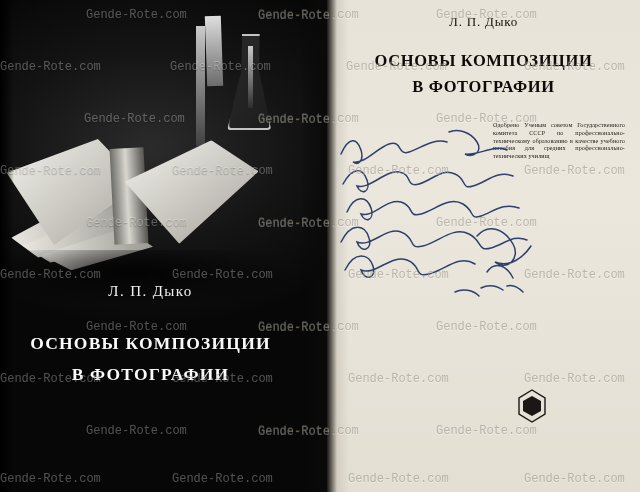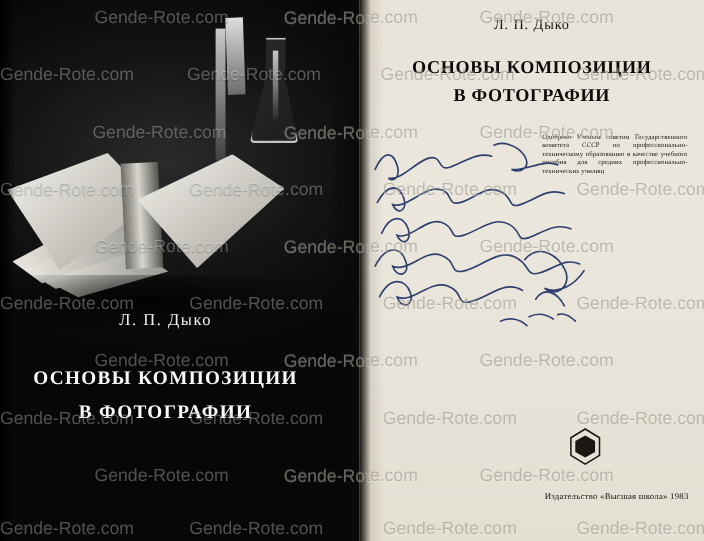--- a/index.html
+++ b/index.html
@@ -202,22 +202,22 @@
   }
   .ink svg { display: block; }
 
   
   .wm-layer {
     position: absolute; left: 0; top: 0; width: 640px; height: 492px;
     pointer-events: none;
   }
   .wm {
     position: absolute;
-    font-family: Liberation Sans, sans-serif;
-    font-size: 16px;
+    font-family: Liberation Mono, monospace;
+    font-size: 12px;
     white-space: nowrap;
     color: rgba(255,255,255,0.38);
     text-shadow: 0 1px 1px rgba(0,0,0,0.25);
   }
   .wm.dark {
     color: rgba(255,255,255,0.30);
   }
   .wm.light {
     color: rgba(120,112,96,0.42);
     text-shadow: 0 1px 0 rgba(255,255,255,0.35);
@@ -281,21 +281,20 @@
       </svg>
     </div>
 
     <div class="tp-logo">
       <svg width="30" height="36" viewBox="0 0 30 36">
         <polygon points="15,2 28,10 28,26 15,34 2,26 2,10" fill="none" stroke="#1a1714" stroke-width="1.4"></polygon>
         <polygon points="15,8 24,13 24,23 15,28 6,23 6,13" fill="#1a1714"></polygon>
       </svg>
     </div>
 
-    <div class="tp-publisher">Издательство «Высшая школа» 1983</div>
   </div>
 
   <div class="wm-layer">
       <div class="wm dark" style="left: 86px; top: 8px;">Gende-Rote.com</div>
       <div class="wm light" style="left: 258px; top: 8px;">Gende-Rote.com</div>
       <div class="wm light" style="left: 436px; top: 8px;">Gende-Rote.com</div>
       <div class="wm dark" style="left: 0px; top: 60px;">Gende-Rote.com</div>
       <div class="wm dark" style="left: 170px; top: 60px;">Gende-Rote.com</div>
       <div class="wm light" style="left: 346px; top: 60px;">Gende-Rote.com</div>
       <div class="wm light" style="left: 524px; top: 60px;">Gende-Rote.com</div>

